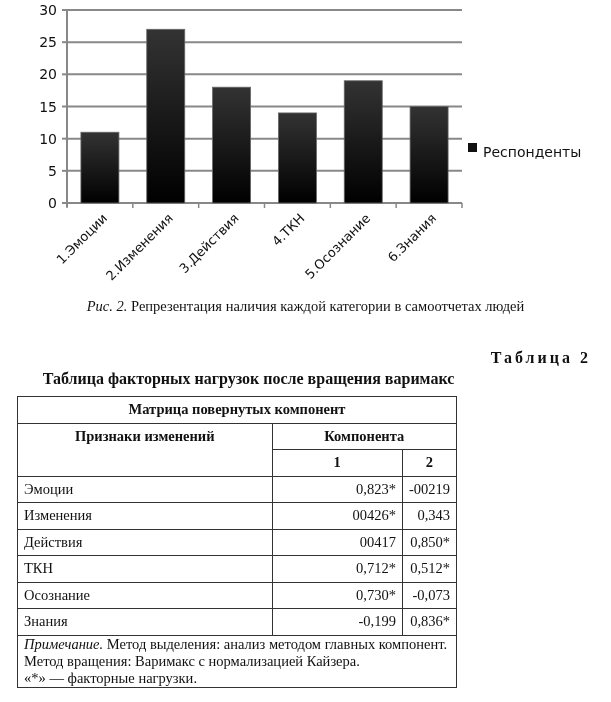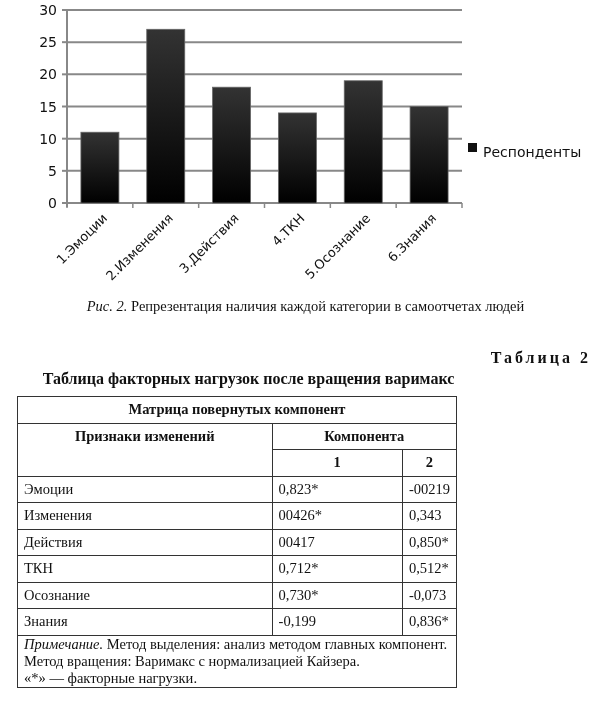--- a/index.html
+++ b/index.html
@@ -8,21 +8,21 @@
   .tick-label { font-family:"DejaVu Sans", sans-serif; font-size:14px; fill:#111; }
   .cat-label { font-family:"DejaVu Sans", sans-serif; font-size:13px; fill:#111; }
   .legend-label { font-family:"DejaVu Sans", sans-serif; font-size:14px; fill:#111; }
   .caption { position:absolute; left:0; width:611px; top:297px; text-align:center; font-size:14.5px; line-height:19px; }
   .caption i { font-style:italic; }
   .table-num { position:absolute; right:20px; top:349px; font-size:16px; letter-spacing:3px;font-weight:bold; }
   .table-title { position:absolute; left:0; width:497px; top:370px; text-align:center; font-weight:bold; font-size:16px; }
   table.loadings { position:absolute; left:17px; top:396px; width:440px; border-collapse:collapse; font-size:14.5px; }
   table.loadings td { border:1.5px solid #333; padding:0 6px; height:25.5px; }
   td.hdr { text-align:center; font-weight:bold; }
-  td.num { text-align:left;margin-top:12px; }
+  td.num { text-align:right;margin-top:12px; }
   td.name { text-align:left; }
   td.note { line-height:17px; padding:6px 6px 4px 6px; height:auto; }
   td.note i { font-style:italic; }
 </style>
 </head>
 <body>
 
 <svg id="chart" xmlns="http://www.w3.org/2000/svg">
   <defs>
     <linearGradient id="barGrad" x1="0" y1="0" x2="0" y2="1">

